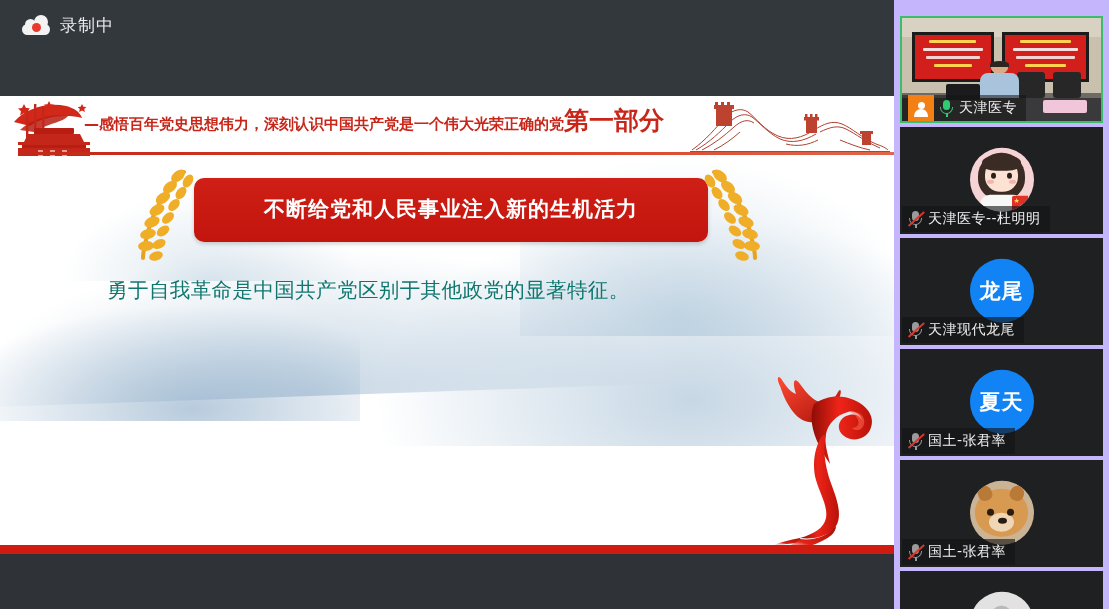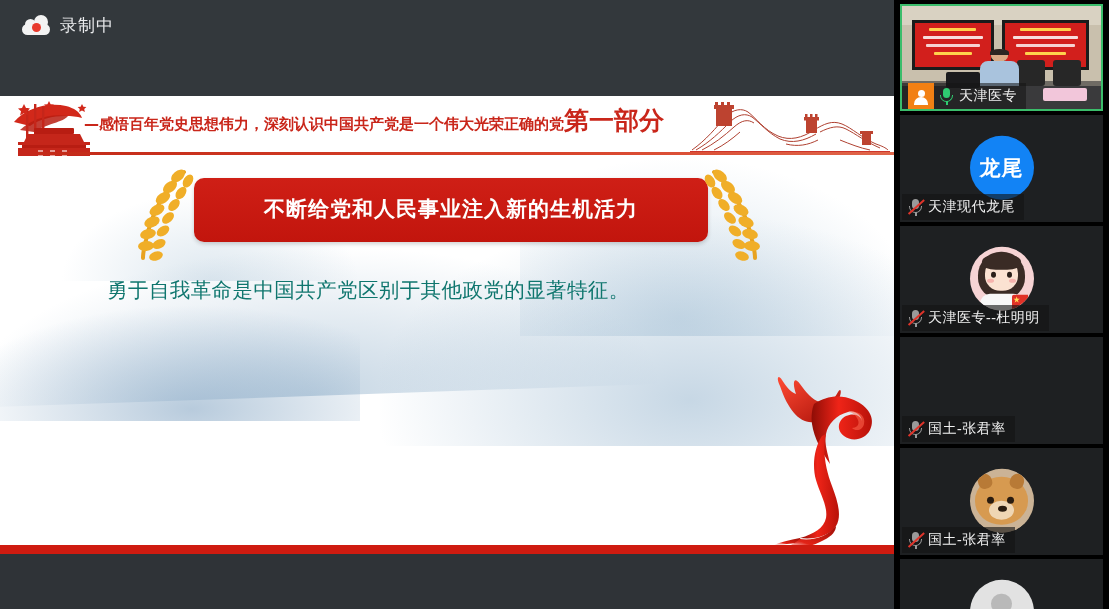--- a/index.html
+++ b/index.html
@@ -129,23 +129,22 @@
 
   
   #under-slide {
     position:absolute; left:0; top:554px; width:894px; height:55px;
     background:#2f3337;
   }
 
   
   #rail {
     position:absolute; right:0; top:0; width:215px; height:609px;
-    background:#000000;
-    padding:4px 6px 0 6px;
-    font-family:Liberation Serif, serif;
+    background:#c4b5fd;
+    padding:16px 6px 0 6px;
   }
   .tile {
     position:relative; width:203px; height:107px;
     background:#1e2022; margin-bottom:4px; overflow:hidden;
     border:2px solid transparent;
   }
   .tile.active { border-color:#3bbd6b; }
 
   
   .room { position:absolute; inset:0; background:#c9c0ad; }
@@ -441,35 +440,20 @@
       <div class="mic on">
         <div class="cap"></div>
           <div class="arc"></div>
           <div class="stem"></div>
       </div>
       <span class="nm">天津医专</span>
     </div>
   </div>
 
   <div class="tile">
-    <div class="av-circle blue">
-      <span>龙尾</span>
-    </div>
-    <div class="lab">
-      <div class="mic off">
-        <div class="cap"></div>
-          <div class="arc"></div>
-          <div class="stem"></div>
-          <div class="slash"></div>
-      </div>
-      <span class="nm">天津现代龙尾</span>
-    </div>
-  </div>
-
-  <div class="tile">
     <div class="av-circle girl">
       <div class="g-hairback"></div>
       <div class="g-face"></div>
       <div class="g-fringe"></div>
       <div class="g-eye l"></div>
         <div class="g-eye r"></div>
       <div class="g-blush l"></div>
         <div class="g-blush r"></div>
       <div class="g-body"></div>
       <div class="g-flag"></div>
@@ -479,20 +463,38 @@
         <div class="cap"></div>
           <div class="arc"></div>
           <div class="stem"></div>
           <div class="slash"></div>
       </div>
       <span class="nm">天津医专--杜明明</span>
     </div>
   </div>
 
   <div class="tile">
+    <div class="av-circle blue">
+      <span>龙尾</span>
+    </div>
+    <div class="lab">
+      <div class="mic off">
+        <div class="cap"></div>
+          <div class="arc"></div>
+          <div class="stem"></div>
+          <div class="slash"></div>
+      </div>
+      <span class="nm">天津现代龙尾</span>
+    </div>
+  </div>
+
+  <div class="tile">
+    <div class="av-circle blue">
+      <span>夏天</span>
+    </div>
     <div class="lab">
       <div class="mic off">
         <div class="cap"></div>
           <div class="arc"></div>
           <div class="stem"></div>
           <div class="slash"></div>
       </div>
       <span class="nm">国土-张君率</span>
     </div>
   </div>

